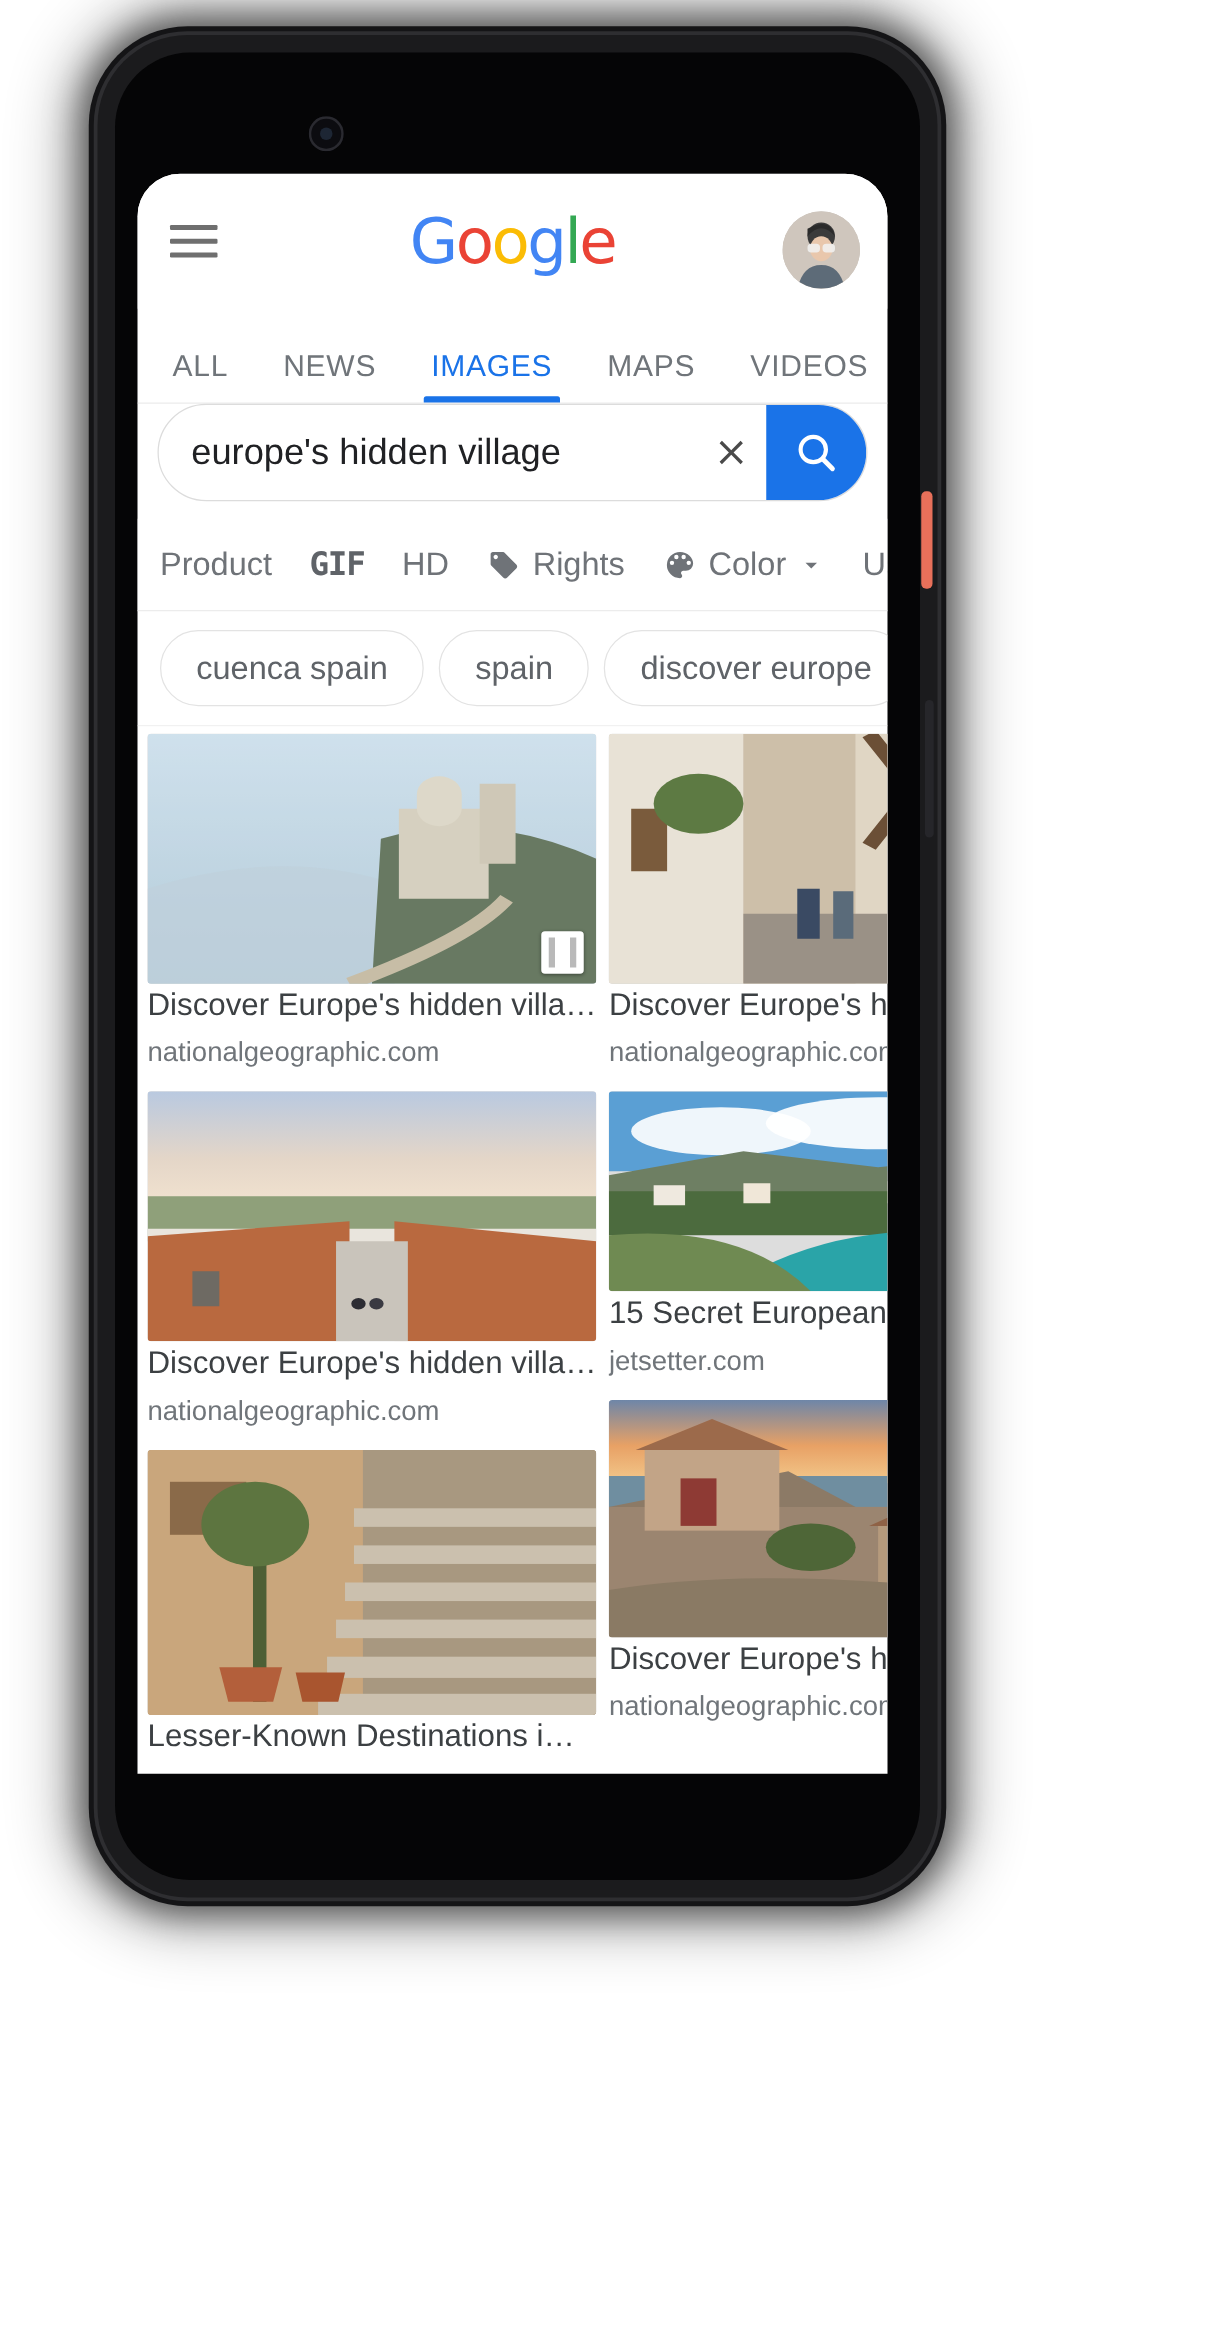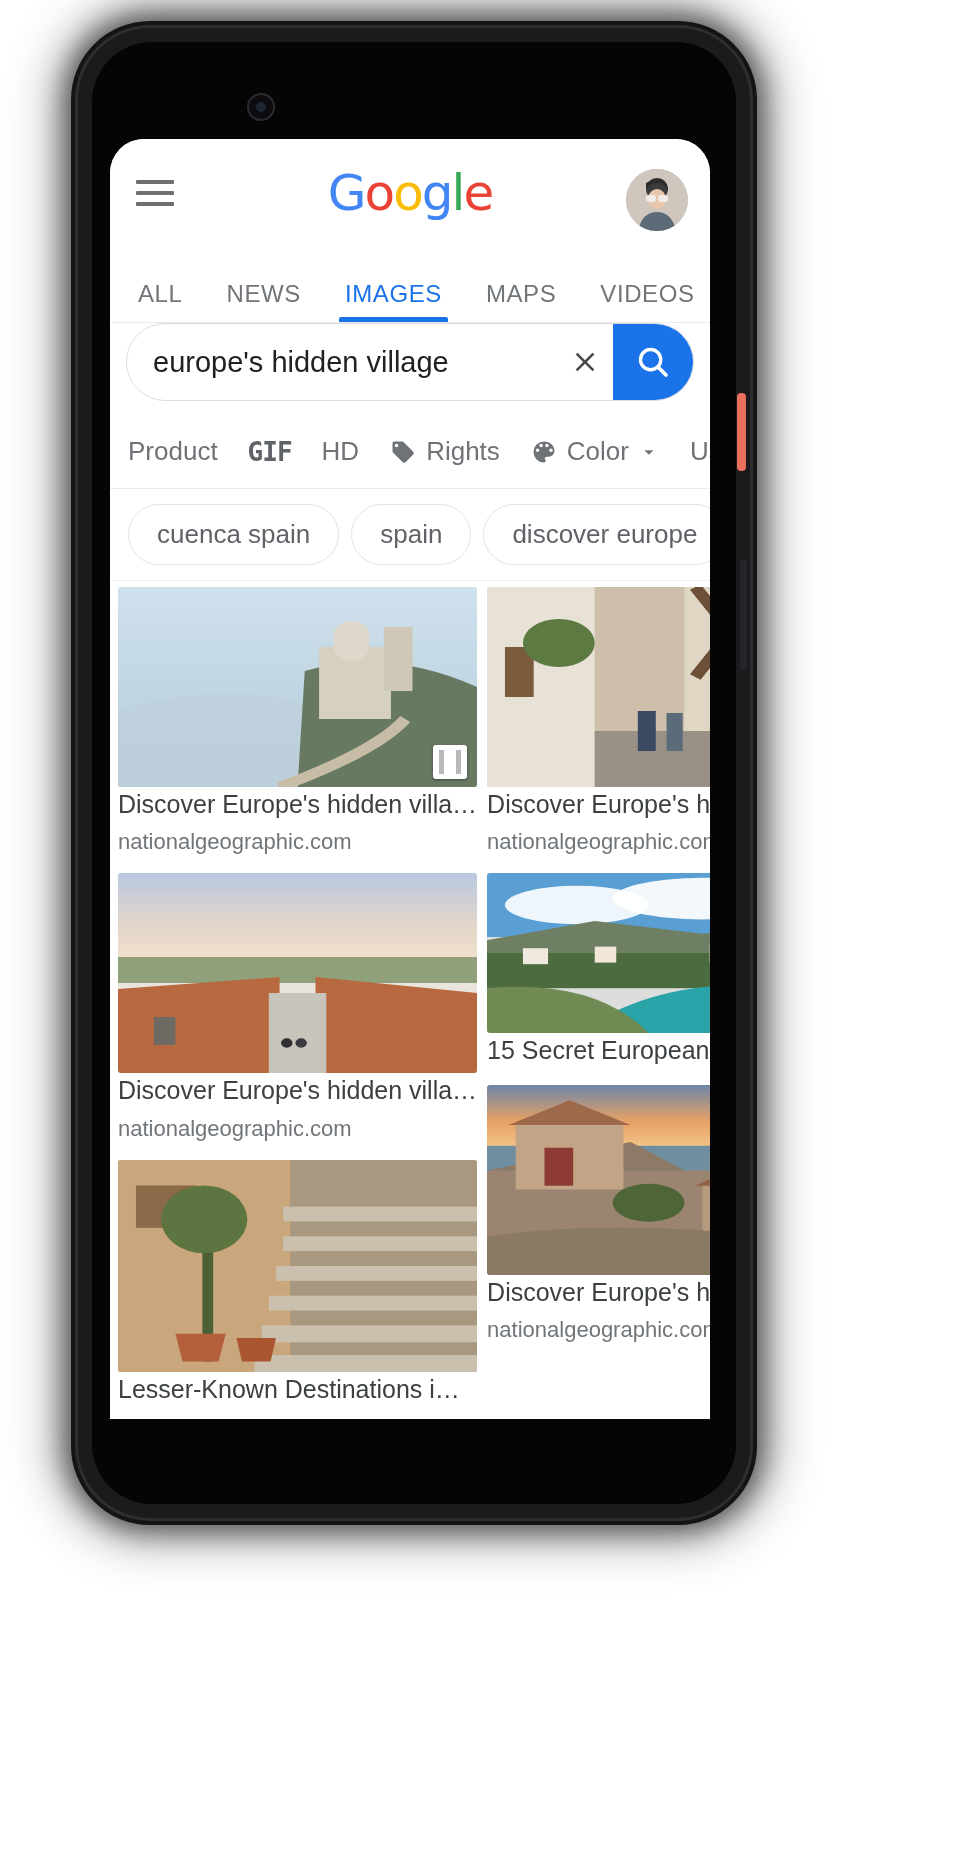--- a/index.html
+++ b/index.html
@@ -497,20 +497,21 @@
               <rect y="80" width="290" height="35.2" fill="#4c6b3e"></rect>
               <rect x="29" y="75.19999999999999" width="20.3" height="16" fill="#efe9df"></rect>
               <rect x="87" y="73.60000000000001" width="17.4" height="16" fill="#f0e7d8"></rect>
               <rect x="179.8" y="72" width="23.2" height="17.6" fill="#eee5d6"></rect>
               <path d="M72.5 160 Q 145 99.2 246.5 115.19999999999999 L290 160z" fill="#2aa4a8"></path>
               <path d="M0 115.19999999999999 Q 87 105.60000000000001 130.5 160 L0 160z" fill="#6f8a52"></path>
               <path d="M232 96 Q 290 88 290 144 L255.2 160z" fill="#c8bda6"></path>
             </svg>
           </div>
           <div class="r-title">15 Secret European Villages …</div>
+          <div class="r-source">jetsetter.com</div>
         </div>
         <div class="result-card">
           <div class="thumb" style="height: 190px;">
             <svg viewBox="0 0 290 190" preserveAspectRatio="none">
               <defs>
                 <linearGradient id="sun" x1="0" y1="0" x2="0" y2="1">
                   <stop offset="0" stop-color="#6e86a8"></stop>
                   <stop offset=".55" stop-color="#e8a165"></stop>
                   <stop offset="1" stop-color="#f3c98c"></stop>
                 </linearGradient>

